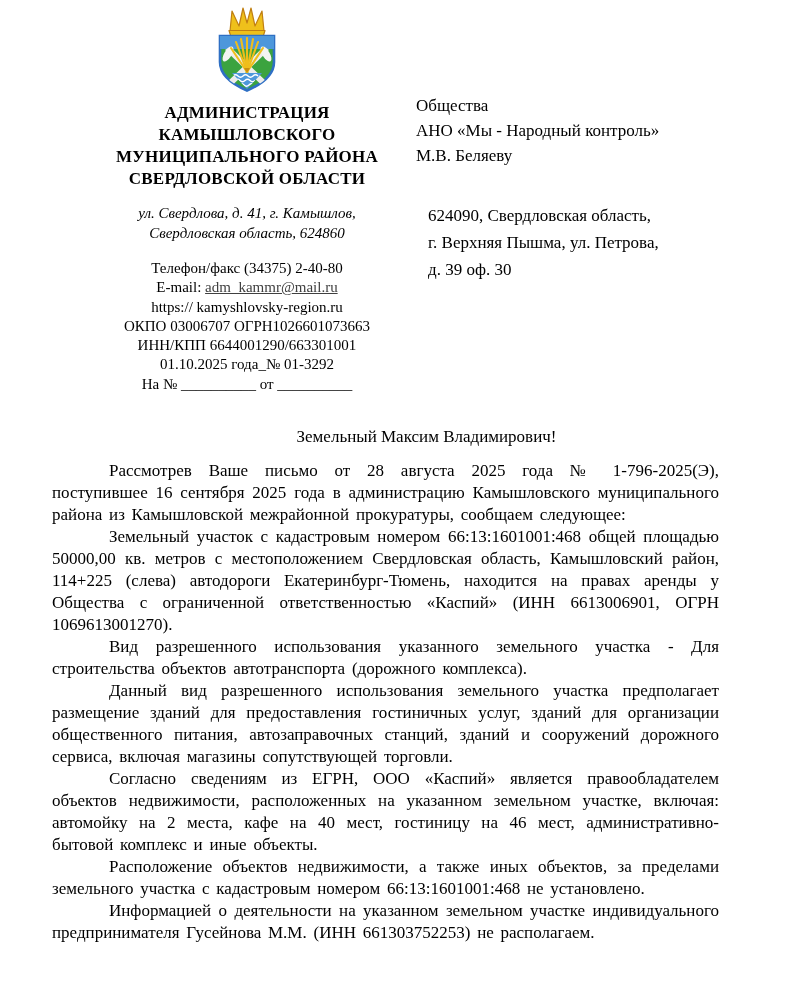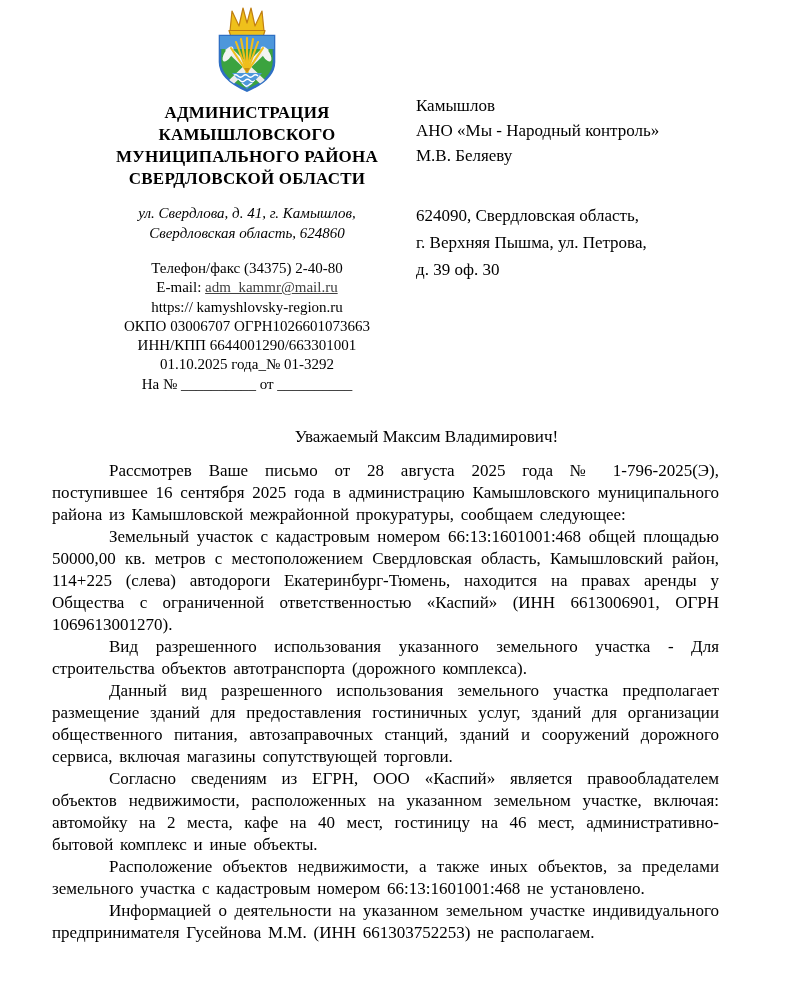--- a/index.html
+++ b/index.html
@@ -57,20 +57,21 @@
     margin-left: 8px;
     padding-top: 93px;
     width: 310px;
     font-size: 17px;
     line-height: 25px;
     text-align: left;
   }
   .recipient-address {
     margin-top: 34px;
     line-height: 27px;
+    margin-left: 12px;
   }
   .salutation {
     margin-top: 32px;
     margin-left: 93px;
     width: 667px;
     text-align: center;
     font-size: 17px;
     line-height: 22px;
   }
   .body-text {
@@ -160,33 +161,33 @@
         <div>https:// kamyshlovsky-region.ru</div>
         <div>ОКПО 03006707 ОГРН1026601073663</div>
         <div>ИНН/КПП 6644001290/663301001</div>
         <div>01.10.2025 года_№ 01-3292</div>
         <div>На № __________ от __________</div>
       </div>
 
     </div>
 
     <div class="lh-right">
-      <div>Камышлов</div>
+      <div>Общества</div>
       <div>АНО «Мы - Народный контроль»</div>
       <div>М.В. Беляеву</div>
       <div class="recipient-address">
         <div>624090, Свердловская область,</div>
         <div>г. Верхняя Пышма, ул. Петрова,</div>
         <div>д. 39 оф. 30</div>
       </div>
     </div>
 
   </div>
 
-  <div class="salutation">Уважаемый Максим Владимирович!</div>
+  <div class="salutation">Земельный Максим Владимирович!</div>
 
   <div class="body-text">
     <p>Рассмотрев Ваше письмо от 28 августа 2025 года № 1-796-2025(Э), поступившее 16 сентября 2025 года в администрацию Камышловского муниципального района из Камышловской межрайонной прокуратуры, сообщаем следующее:</p>
     <p>Земельный участок с кадастровым номером 66:13:1601001:468 общей площадью 50000,00 кв. метров с местоположением Свердловская область, Камышловский район, 114+225 (слева) автодороги Екатеринбург-Тюмень, находится на правах аренды у Общества с ограниченной ответственностью «Каспий» (ИНН 6613006901, ОГРН 1069613001270).</p>
     <p>Вид разрешенного использования указанного земельного участка - Для строительства объектов автотранспорта (дорожного комплекса).</p>
     <p>Данный вид разрешенного использования земельного участка предполагает размещение зданий для предоставления гостиничных услуг, зданий для организации общественного питания, автозаправочных станций, зданий и сооружений дорожного сервиса, включая магазины сопутствующей торговли.</p>
     <p>Согласно сведениям из ЕГРН, ООО «Каспий» является правообладателем объектов недвижимости, расположенных на указанном земельном участке, включая: автомойку на 2 места, кафе на 40 мест, гостиницу на 46 мест, административно-бытовой комплекс и иные объекты.</p>
     <p>Расположение объектов недвижимости, а также иных объектов, за пределами земельного участка с кадастровым номером 66:13:1601001:468 не установлено.</p>
     <p>Информацией о деятельности на указанном земельном участке индивидуального предпринимателя Гусейнова М.М. (ИНН 661303752253) не располагаем.</p>
   </div>

